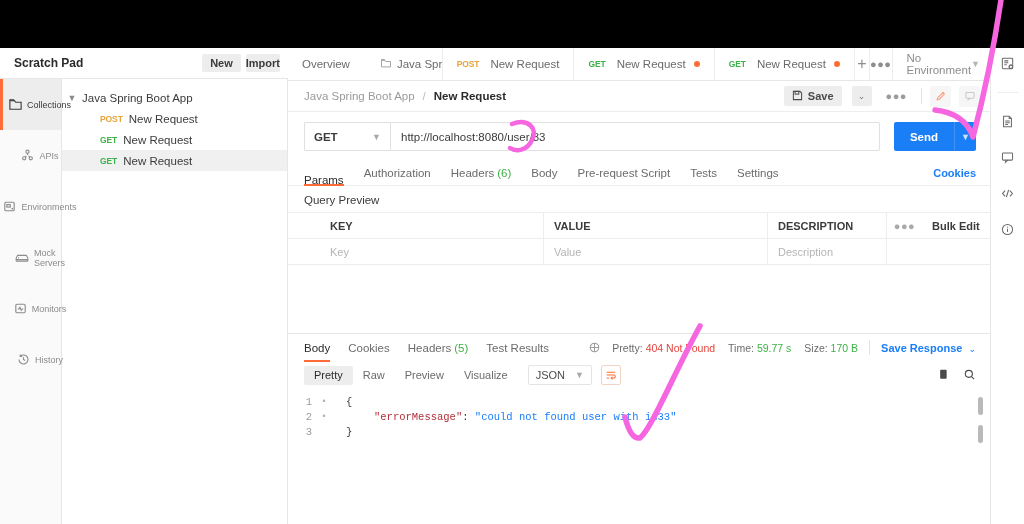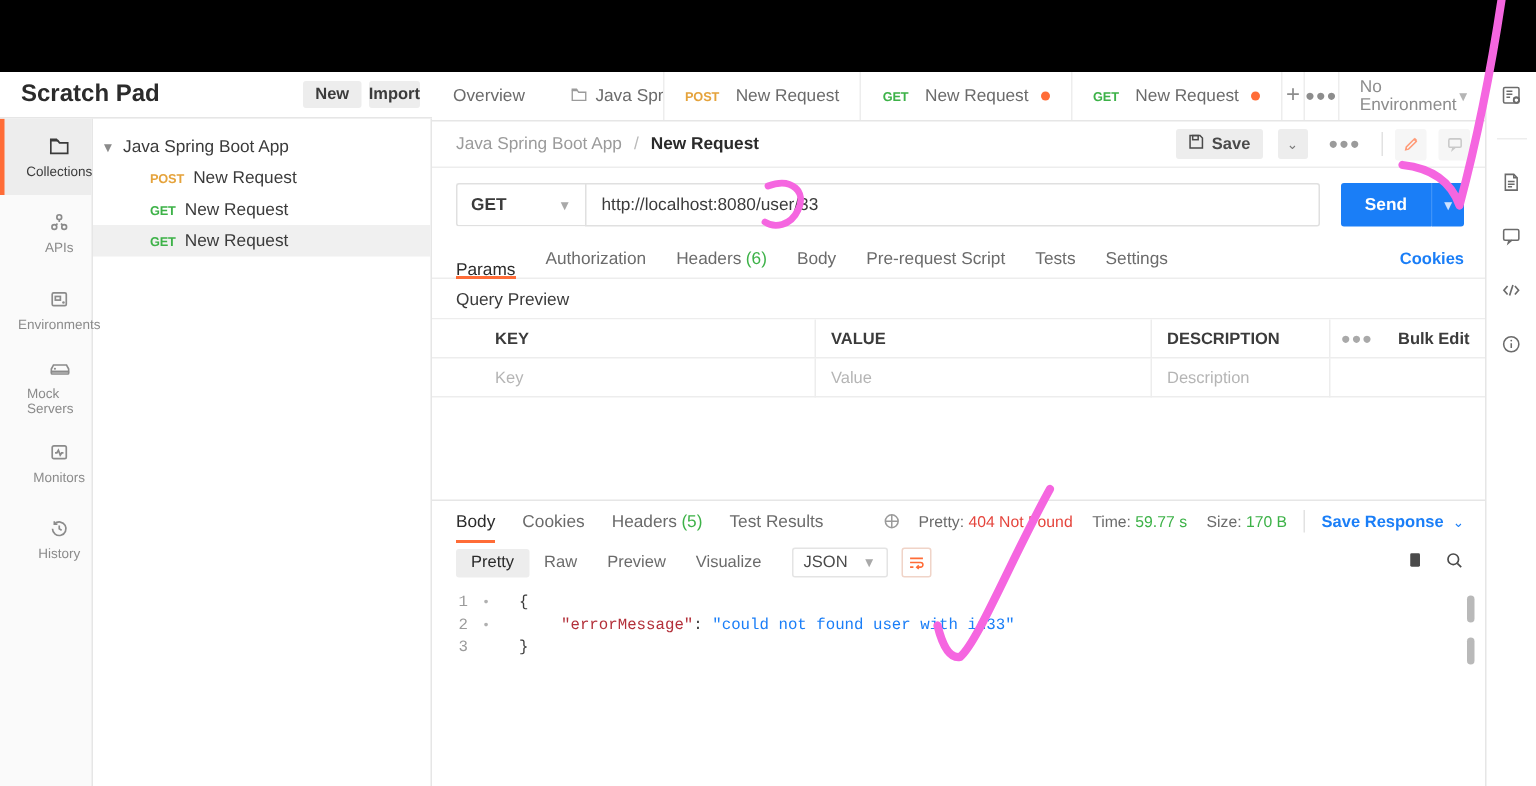--- a/index.html
+++ b/index.html
@@ -32,21 +32,21 @@
   .rail {
     width: 62px; height: 476px;
     background: #fafafa;
     border-right: 1px solid #e6e6e6;
     padding-top: 31px;
     flex: 0 0 62px;
   }
   .rail-item {
     position: relative;
     height: 51px;
-    display: flex; flex-direction: column;
+    display: flex; flex-direction: row;
     align-items: center; justify-content: center;
     gap: 4px;
     color: #8b8b8b;
     font-size: 9px;
     cursor: pointer;
     padding-left: 18px;
   }
   .rail-item.active {
     background: #ededed;
     color: #3b3b3b;
@@ -699,21 +699,21 @@
           <circle cx="8" cy="8" r="5.4"></circle>
             <path d="M8 7.2v3.4"></path>
             <circle cx="8" cy="5.4" r=".65" fill="#6b6b6b" stroke="none"></circle>
         </svg>
       </div>
     </div>
 
   </div>
 
   <div style="position:absolute;top:48px;left:0;width:288px;height:31px;background:#fff;border-bottom:1px solid #e6e6e6;display:flex;align-items:center;padding:0 8px 0 14px;z-index:5;">
-    <span style="font-size:16px;font-weight:700;color:#2b2b2b;">Scratch Pad</span>
+    <span style="font-size:12px;font-weight:700;color:#2b2b2b;">Scratch Pad</span>
     <span style="flex:1"></span>
     <span style="font-size:11px;font-weight:600;color:#3b3b3b;background:#ededed;border-radius:2px;padding:3px 8px;cursor:pointer;margin-right:5px;">New</span>
     <span style="font-size:11px;font-weight:600;color:#3b3b3b;background:#ededed;border-radius:2px;padding:3px 0;cursor:pointer;">Import</span>
   </div>
 
   <svg class="ink" style="left:498px;top:118px;" width="46" height="44" viewBox="0 0 46 44">
     <path d="M14 6 C30 0, 40 10, 34 22 C29 33, 18 34, 12 30" fill="none" stroke="#f566e0" stroke-width="4.5" stroke-linecap="round"></path>
   </svg>
 
   <svg class="ink" style="left:925px;top:0px;" width="100" height="152" viewBox="0 0 100 152">

